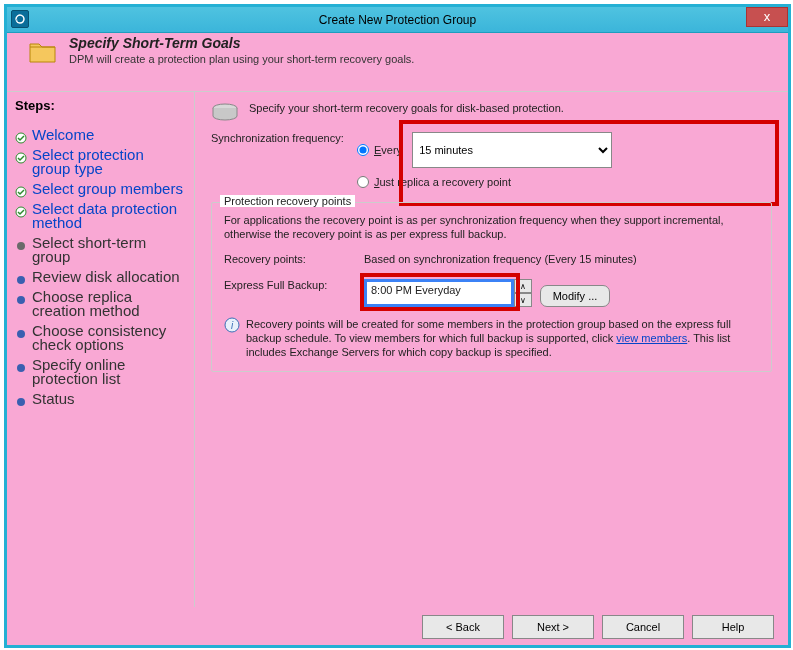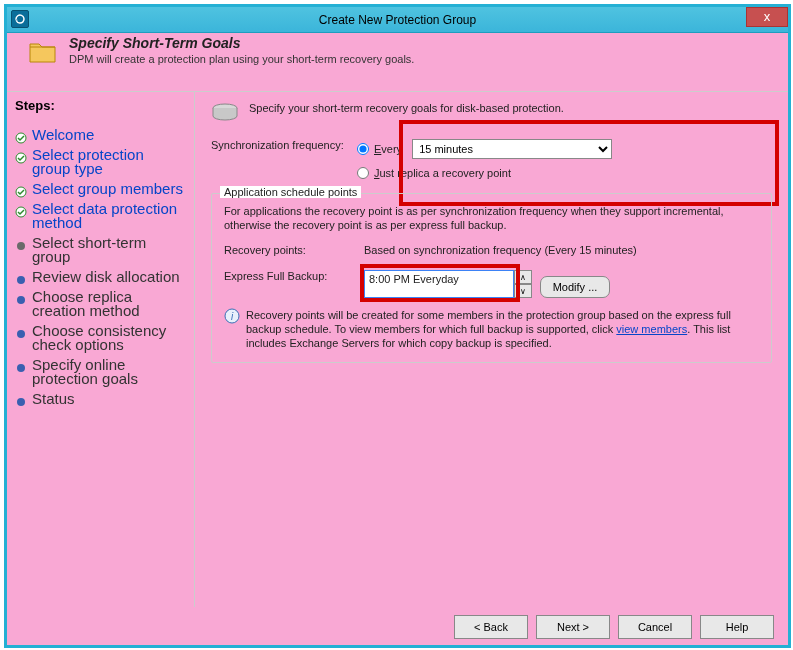--- a/index.html
+++ b/index.html
@@ -19,40 +19,40 @@
   .steps-pane { width:188px; border-right:1px solid #ccc; border-top:1px solid #ccc; padding:6px 8px 6px 8px; overflow:hidden; }
   .steps-title { font-size:13px; font-weight:bold; margin-bottom:12px; }
   .step-item { display:flex; align-items:flex-start; padding:3px 0; cursor:default; }
   .step-bullet { width:12px; height:12px; margin-right:5px; flex:0 0 auto; margin-top:2px; }
   .step-label { font-size:15px; color:#0645c8; line-height:14px; }
   .step-label.current { color:#333; }
   .step-label.pending { color:#333; }
   .content-pane { flex:1; border-top:1px solid #ccc; padding:10px 16px 10px 16px; position:relative; font-size:11px; color:#222; }
   .top-line { display:flex; align-items:flex-start; }
   .disk-icon { width:28px; height:20px; margin-right:10px; flex:0 0 auto; }
-  .row { display:flex; align-items:center; margin-top:17px; }
+  .row { display:flex; align-items:center; margin-top:10px; }
   .lbl { width:140px; }
   .underline { text-decoration:underline; }
   .num-input { width:44px; height:20px; border:1px solid #888; padding:1px 2px; font-size:11px; text-align:left; }
   .spinner { display:inline-flex; flex-direction:column; border:1px solid #888; border-left:none; height:20px; width:15px; vertical-align:top; }
   .spinner button { height:9px; width:14px; border:none; background:#e8e8e8; font-size:6px; line-height:6px; padding:0; cursor:pointer; }
   .radio { width:12px; height:12px; margin:0 5px 0 0; vertical-align:middle; }
-  .combo { height:20px; border:1px solid #888; font-size:11px; padding:0 2px; width:200px; background:#fff; }
+  .combo { height:36px; border:1px solid #888; font-size:11px; padding:0 2px; width:200px; background:#fff; }
   .highlight-box1 { position:absolute; border:4px solid #d40000; pointer-events:none; }
   .fieldset { border:1px solid #ccc; border-radius:2px; margin-top:14px; padding:10px 12px 12px 12px; position:relative; }
   .fieldset-legend { position:absolute; top:-8px; left:8px; background:#fff; padding:0 4px; font-size:11px; }
-  .listbox { border:1px solid #3b82f6; width:150px; height:28px; padding:2px 4px; font-size:11px; background:#fff; display:inline-block; vertical-align:top; }
+  .listbox { border:3px solid #3b82f6; width:150px; height:28px; padding:2px 4px; font-size:11px; background:#fff; display:inline-block; vertical-align:top; }
   .ud-btns { display:inline-flex; flex-direction:column; vertical-align:top; margin-left:0; }
   .ud-btns button { width:18px; height:14px; border:1px solid #888; background:#e8e8e8; font-size:8px; padding:0; cursor:pointer; }
   .modify-btn { width:70px; height:22px; border:1px solid #888; background:#e8e8e8; font-size:11px; margin-left:8px; vertical-align:top; cursor:pointer; }
   .info-row { display:flex; align-items:flex-start; margin-top:10px; }
   .info-ico { width:16px; height:16px; margin-right:6px; flex:0 0 auto; }
   .link { color:#0645c8; text-decoration:underline; cursor:pointer; }
   .footer { position:absolute; bottom:6px; right:14px; display:flex; gap:8px; }
-  .footer button { width:74px; height:24px; border:1px solid #888; background:#e8e8e8; font-size:11px; cursor:pointer; }
+  .footer button { width:82px; height:24px; border:1px solid #888; background:#e8e8e8; font-size:11px; cursor:pointer; }
 </style>
 </head>
 <body>
 
 <div class="frame">
 
   <div class="titlebar">
     <div class="title-icon">
       <svg viewBox="0 0 12 12">
           <path d="M2 6 A4 4 0 1 1 2.5 8" fill="none" stroke="#fff" stroke-width="1.5"></path>
@@ -129,21 +129,21 @@
           <div class="step-item">
             <div class="step-bullet"><svg viewBox="0 0 12 12">
                 <circle cx="6" cy="6" r="4" fill="#3a5fb0"></circle>
               </svg></div>
             <div class="step-label pending">Choose consistency check options</div>
           </div>
           <div class="step-item">
             <div class="step-bullet"><svg viewBox="0 0 12 12">
                 <circle cx="6" cy="6" r="4" fill="#3a5fb0"></circle>
               </svg></div>
-            <div class="step-label pending">Specify online protection goals</div>
+            <div class="step-label pending">Specify online protection list</div>
           </div>
           <div class="step-item">
             <div class="step-bullet"><svg viewBox="0 0 12 12">
                 <circle cx="6" cy="6" r="4" fill="#3a5fb0"></circle>
               </svg></div>
             <div class="step-label pending">Status</div>
           </div>
         </div>
     </div>
 
@@ -175,21 +175,21 @@
             </select>
           </div>
           <div style="display:flex; align-items:center; margin-top:8px;">
             <input type="radio" class="radio" style="">
             <span><span class="underline">J</span><span>ust replica a recovery point</span></span>
           </div>
         </div>
       </div>
 
       <div class="fieldset">
-        <div class="fieldset-legend">Application schedule points</div>
+        <div class="fieldset-legend">Protection recovery points</div>
         <div style="line-height:14px;">For applications the recovery point is as per synchronization frequency when they support incremental, otherwise the recovery point is as per express full backup.</div>
 
         <div class="row" style="margin-top:12px;">
           <div class="lbl">Recovery points:</div>
           <div>Based on synchronization frequency (Every 15 minutes)</div>
         </div>
 
         <div class="row" style="margin-top:14px; align-items:flex-start; position:relative;">
           <div class="lbl">Express Full Backup:</div>
           <div style="position:relative;">

